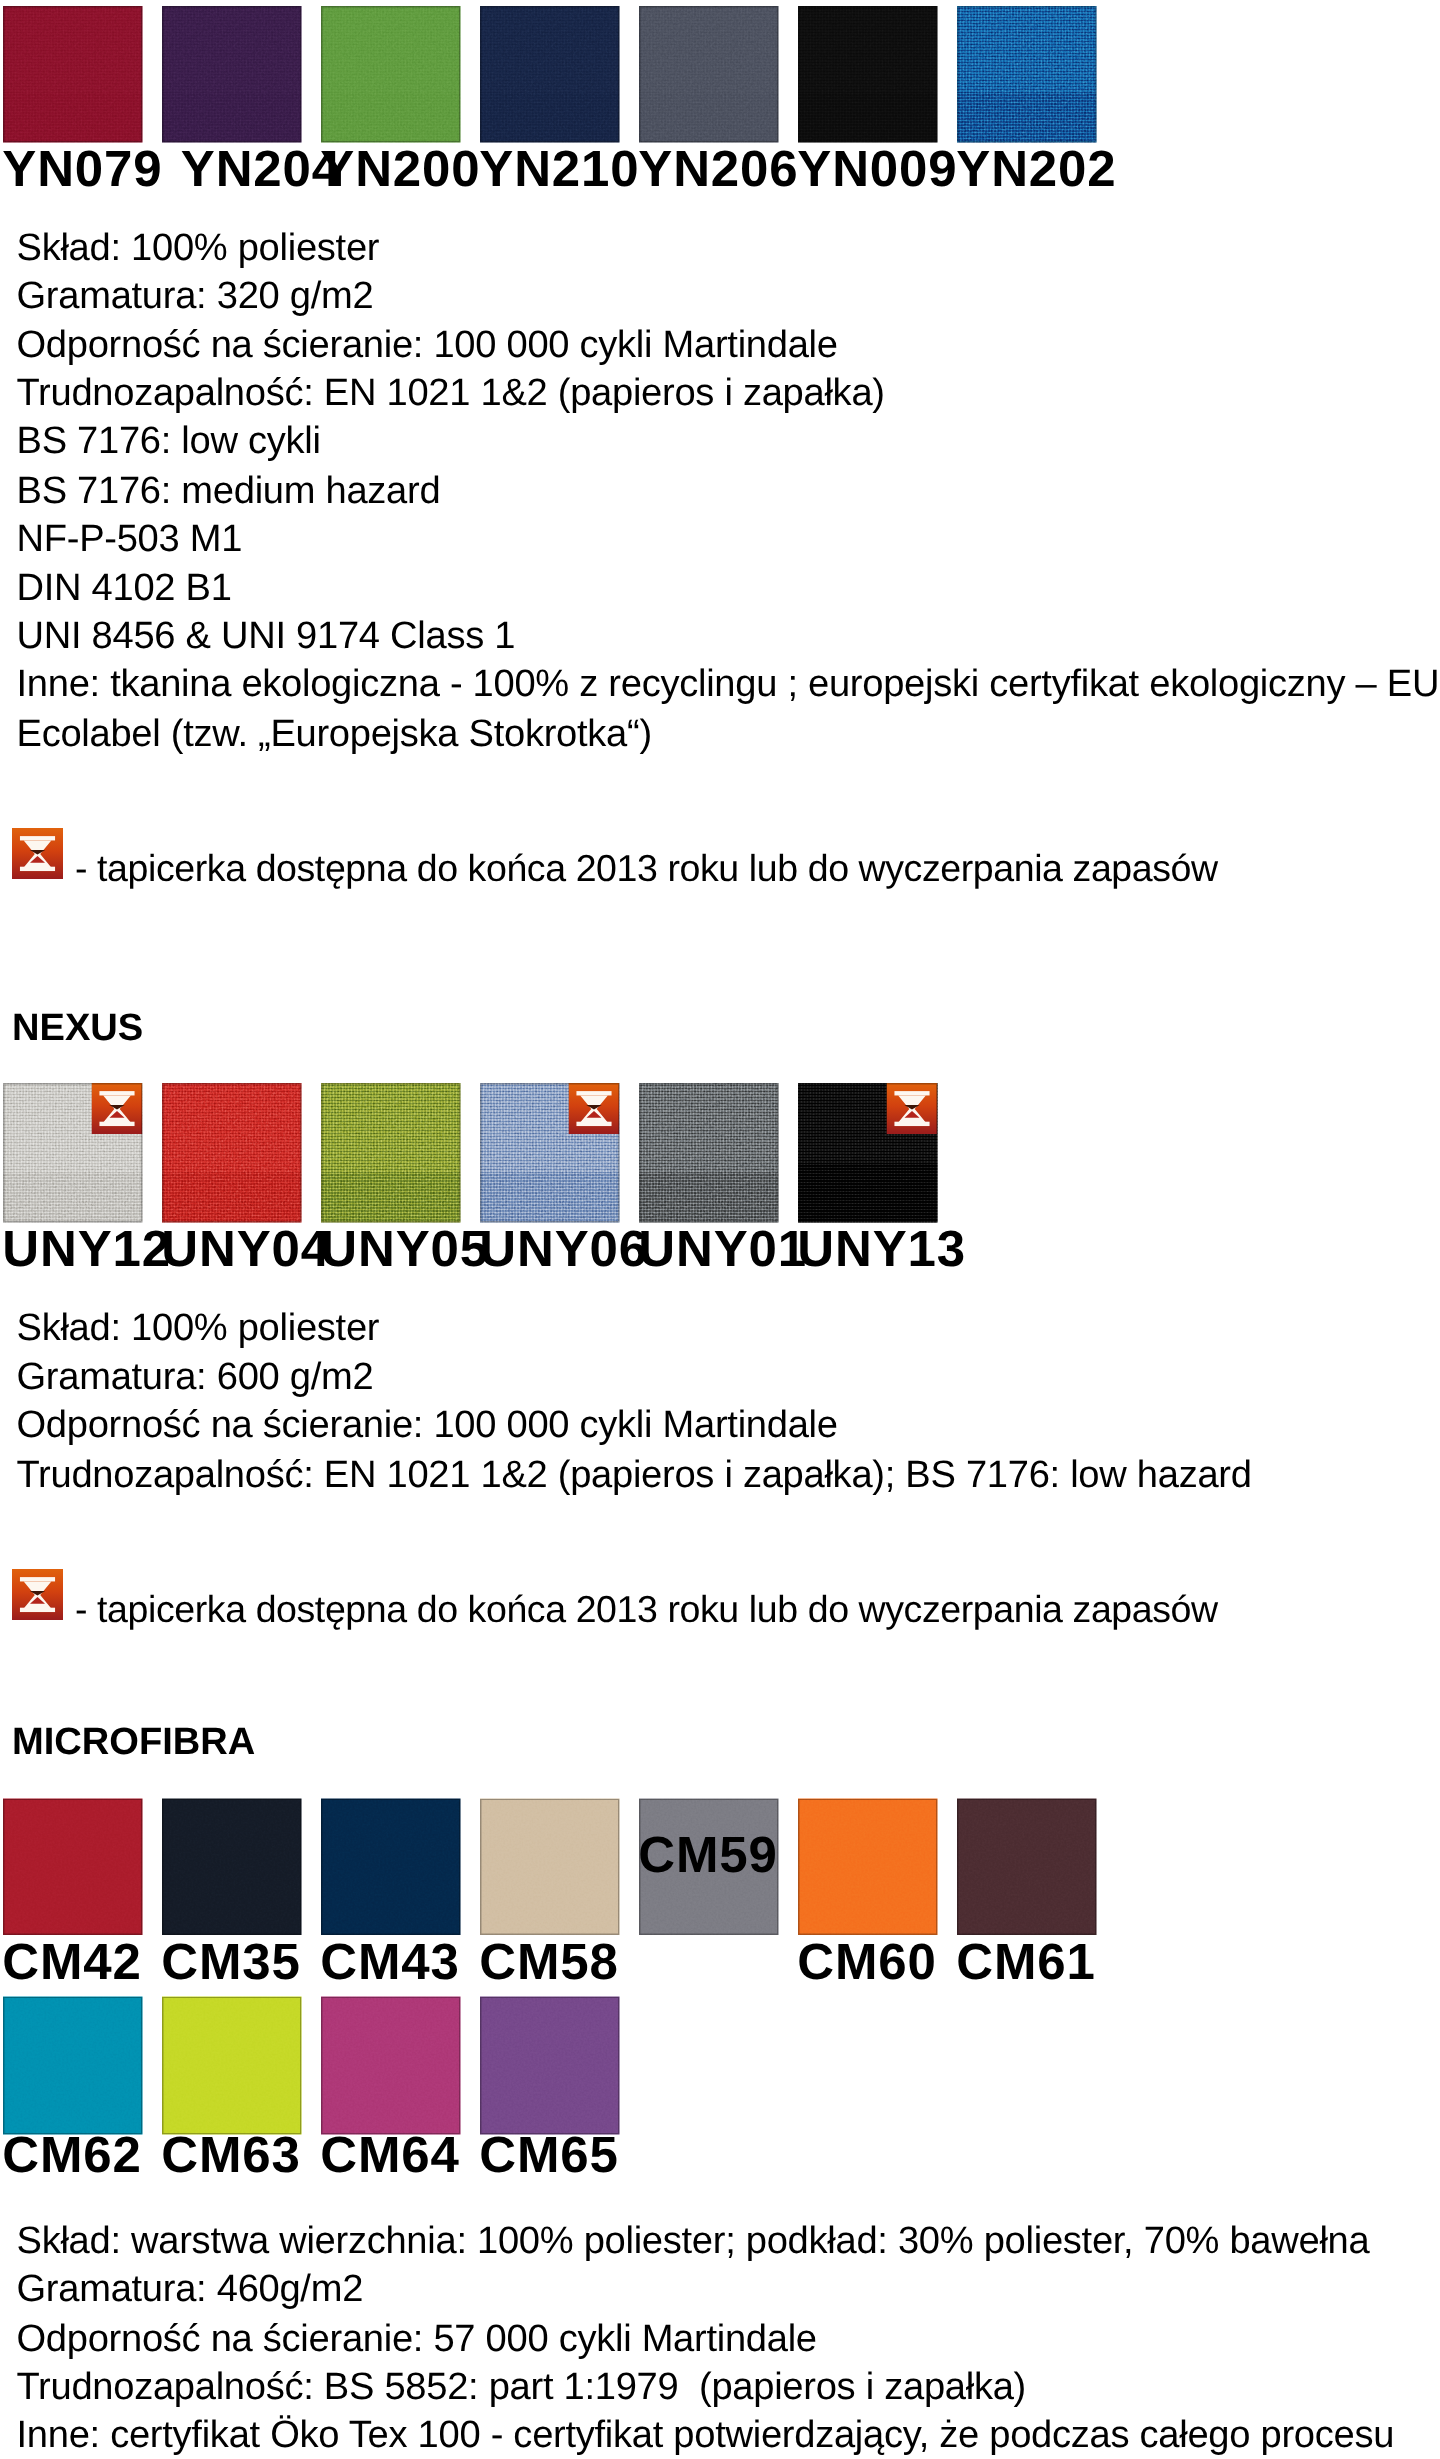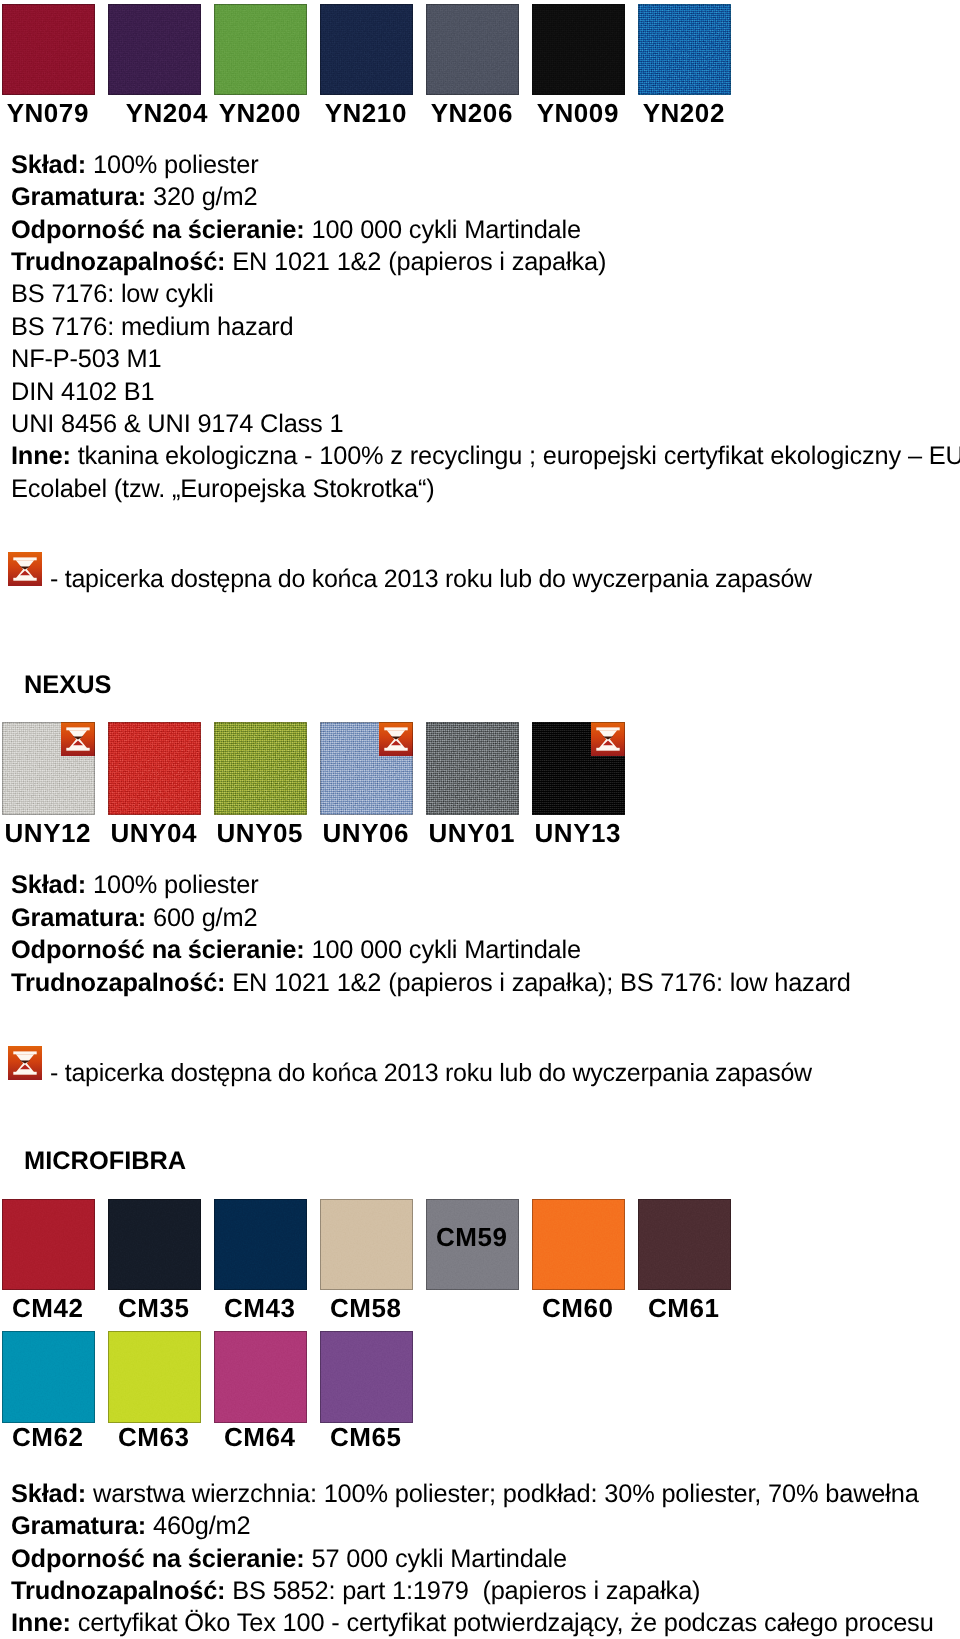--- a/index.html
+++ b/index.html
@@ -17,25 +17,25 @@
   .tx-weave .tex{mix-blend-mode:overlay;background-image:
     repeating-linear-gradient(0deg, rgba(255,255,255,.22) 0 1px, rgba(0,0,0,.22) 1px 2px),
     repeating-linear-gradient(90deg, rgba(255,255,255,.18) 0 1px, rgba(0,0,0,.18) 1px 2px);}
   .tx-weave .noise{opacity:.40;mix-blend-mode:soft-light;}
   .tx-weavedark .tex{background-image:
     repeating-linear-gradient(0deg, rgba(255,255,255,.045) 0 1px, rgba(0,0,0,.9) 1px 2px),
     repeating-linear-gradient(90deg, rgba(255,255,255,.035) 0 1px, rgba(0,0,0,.6) 1px 2px);}
   .tx-weavedark .noise{opacity:.18;mix-blend-mode:soft-light;}
   .tx-flat .tex{background:none;}
   .tx-flat .noise{opacity:.05;mix-blend-mode:soft-light;}
-  .lbl{position:absolute;font-weight:bold;font-size:26px;white-space:nowrap;text-align:center;line-height:25px;letter-spacing:0.55px;text-indent:0.55px;}
-  .hdg{position:absolute;left:24px;font-weight:bold;font-size:25.4px;line-height:25px;}
+  .lbl{position:absolute;font-weight:bold;font-size:34px;white-space:nowrap;text-align:center;line-height:25px;letter-spacing:0.55px;text-indent:0.55px;}
+  .hdg{position:absolute;left:8px;font-weight:bold;font-size:25.4px;line-height:25px;}
   .specs{position:absolute;left:11px;width:953px;font-size:25.4px;line-height:32.4px;letter-spacing:-0.18px;}
   .spec{white-space:normal;}
-  .spec b{font-weight:bold;}
+  .spec b{font-weight:normal;}
   .note{position:absolute;font-size:25px;white-space:nowrap;line-height:32.4px;letter-spacing:-0.27px;}
   .hg{position:absolute;width:34px;height:34px;line-height:0;}
 </style>
 </head>
 <body>
 
 <svg width="0" height="0" style="position:absolute" aria-hidden="true">
     <filter id="fabnoise" color-interpolation-filters="sRGB">
       <feTurbulence type="fractalNoise" baseFrequency="0.75" numOctaves="3" seed="5"></feTurbulence>
       <feColorMatrix type="saturate" values="0"></feColorMatrix>

